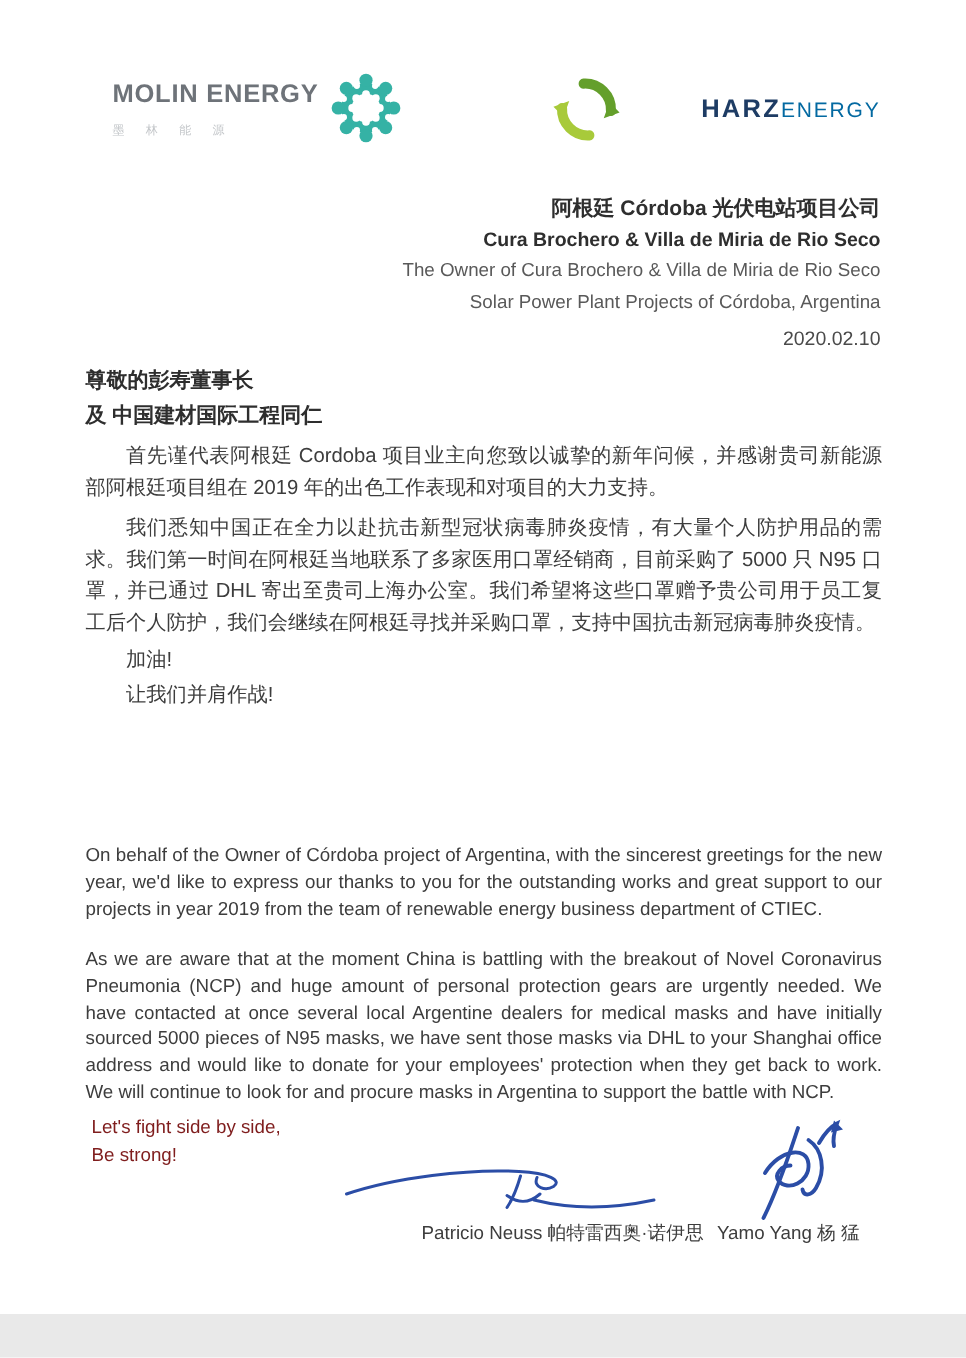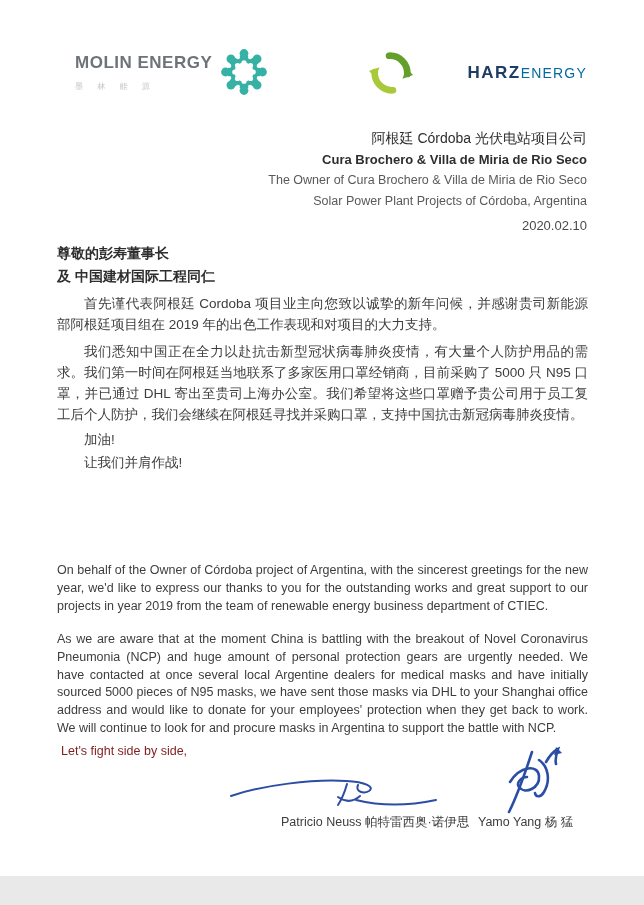--- a/index.html
+++ b/index.html
@@ -19,21 +19,21 @@
   .molin-logo{display:flex;align-items:center;gap:6px;}
   .molin-text{display:flex;flex-direction:column;}
   .molin-name{font-size:17px;font-weight:700;letter-spacing:.5px;color:#6e7379;line-height:20px;}
   .molin-cn{font-size:8px;letter-spacing:6px;color:#c3c6c9;margin-top:8px;}
   .harz-logo{display:flex;align-items:center;gap:8px;margin-top:4px;}
   .harz-text{display:flex;flex-direction:row;line-height:16px;margin-left:45px;}
   .harz-name{font-size:17px;font-weight:800;letter-spacing:1.5px;color:#1e3c64;}
   .harz-sub{font-size:14px;letter-spacing:1.2px;color:#0369a1;font-weight:400;}
   
   .header-block{position:absolute;top:128px;right:57px;text-align:right;line-height:21px;}
-  .hd-cn{font-size:14px;font-weight:400;color:#2e2e2e;}
+  .hd-cn{font-size:14px;font-weight:700;color:#2e2e2e;}
   .hd-en-bold{font-size:13px;font-weight:700;color:#2e2e2e;}
   .hd-en{font-size:12.5px;color:#595959;}
   .date-line{position:absolute;top:218px;right:57px;font-size:13px;color:#4a4a4a;}
   
   .cn-salutation{position:absolute;top:242px;left:57px;font-size:14px;font-weight:700;color:#2e2e2e;line-height:23px;}
   .cn-para{position:absolute;left:57px;width:531px;font-size:13.5px;line-height:21px;color:#3d3d3d;text-indent:2em;text-align:justify;margin:0;}
   .cn-para1{top:293px;}
   .cn-para2{top:341px;}
   .cn-slogans{position:absolute;top:428px;left:57px;font-size:13.5px;line-height:23px;color:#3d3d3d;text-indent:2em;}
   
@@ -124,20 +124,21 @@
   <p class="cn-para cn-para2">我们悉知中国正在全力以赴抗击新型冠状病毒肺炎疫情，有大量个人防护用品的需求。我们第一时间在阿根廷当地联系了多家医用口罩经销商，目前采购了 5000 只 N95 口罩，并已通过 DHL 寄出至贵司上海办公室。我们希望将这些口罩赠予贵公司用于员工复工后个人防护，我们会继续在阿根廷寻找并采购口罩，支持中国抗击新冠病毒肺炎疫情。</p>
   <div class="cn-slogans">
     <div>加油!</div>
     <div>让我们并肩作战!</div>
   </div>
 
   <p class="en-para en-para1">On behalf of the Owner of Córdoba project of Argentina, with the sincerest greetings for the new year, we'd like to express our thanks to you for the outstanding works and great support to our projects in year 2019 from the team of renewable energy business department of CTIEC.</p>
   <p class="en-para en-para2">As we are aware that at the moment China is battling with the breakout of Novel Coronavirus Pneumonia (NCP) and huge amount of personal protection gears are urgently needed. We have contacted at once several local Argentine dealers for medical masks and have initially sourced 5000 pieces of N95 masks, we have sent those masks via DHL to your Shanghai office address and would like to donate for your employees' protection when they get back to work. We will continue to look for and procure masks in Argentina to support the battle with NCP.</p>
   <div class="en-closing">
     <div>Let's fight side by side,</div>
+    <div>Be strong!</div>
   </div>
 
   <svg class="sig1" viewBox="0 0 214 44">
     <g fill="none" stroke-width="2" stroke-linecap="round" stroke="#2b4da6">
       <path d="M 3,24 C 35,13 85,7 118,9 C 138,10 147,15 141,19 C 136,22 127,20 130,13"></path>
       <path d="M 119,12 C 117,19 114,27 110,33"></path>
       <path d="M 110,25 C 117,30 124,31 132,24"></path>
       <path d="M 128,28 C 152,34 180,34 208,28"></path>
     </g>
   </svg>

